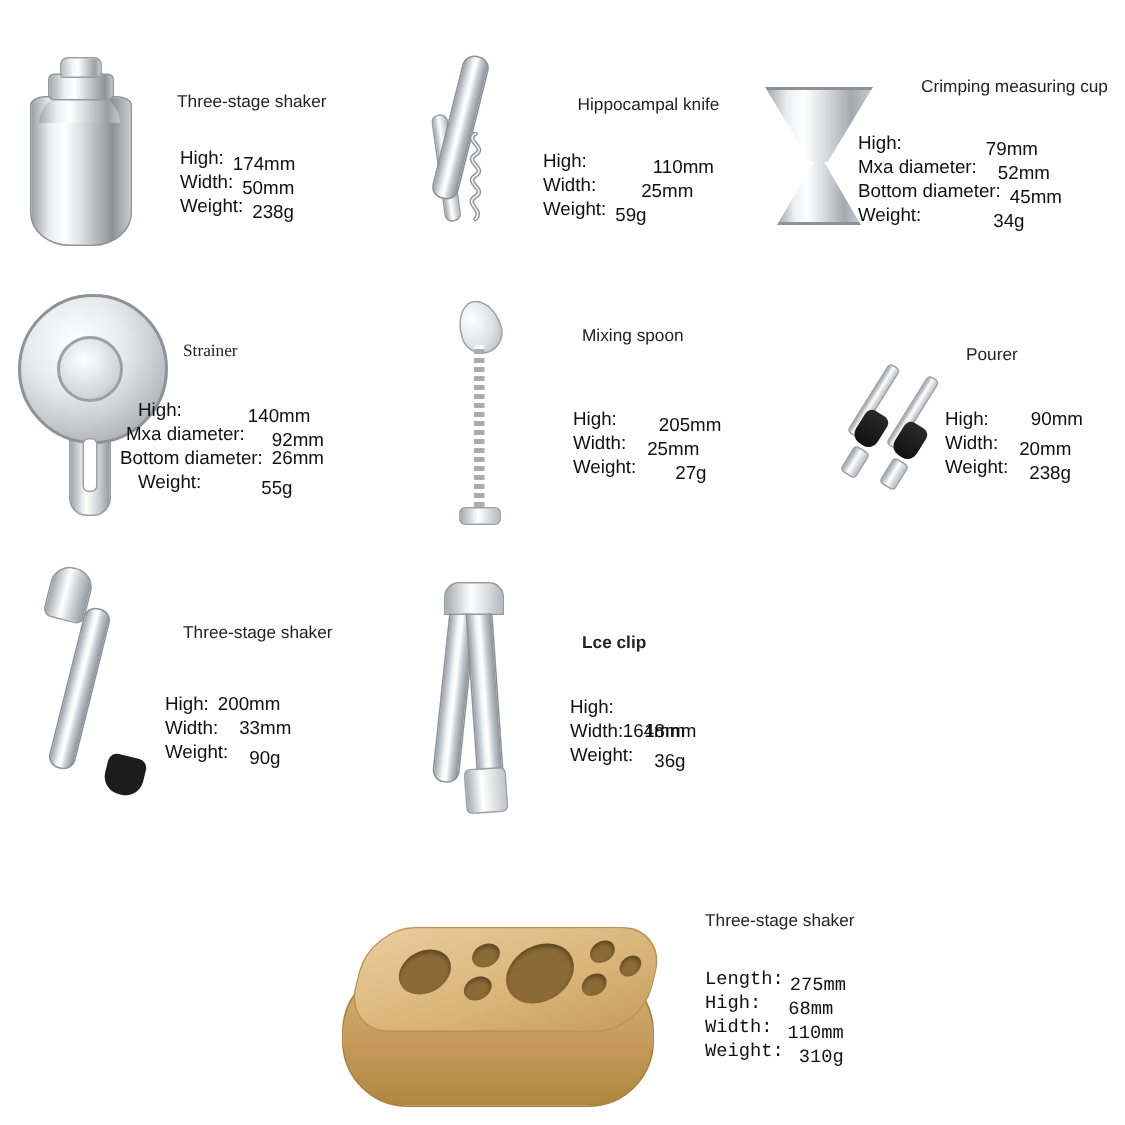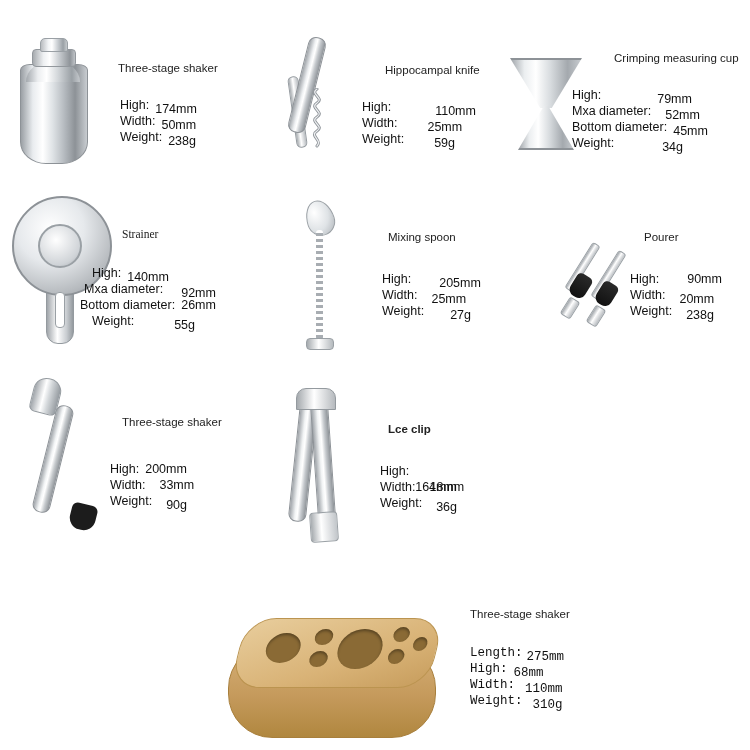--- a/index.html
+++ b/index.html
@@ -317,21 +317,21 @@
   <div class="spec-row">
       <span class="spec-label">High:</span>
       <span class="spec-value" style="margin-left:38px">110mm</span>
     </div>
   <div class="spec-row">
       <span class="spec-label">Width:</span>
       <span class="spec-value" style="margin-left:24px">25mm</span>
     </div>
   <div class="spec-row">
       <span class="spec-label">Weight:</span>
-      <span class="spec-value" style="margin-left:24px">59g</span>
+      <span class="spec-value" style="">59g</span>
     </div>
 </div>
 
 <div class="item" style="left:510px; top:58px; width:72px; height:96px;">
   <div class="jig-top"></div>
   <div class="jig-bot"></div>
 </div>
 <div class="item" style="left:614px; top:52px;">
   <div class="spec-title">Crimping measuring cup</div>
 </div>
@@ -359,42 +359,42 @@
   <div class="str-head"></div>
   <div class="str-inner"></div>
   <div class="str-slot"></div>
 </div>
 <div class="item" style="left:122px; top:228px;font-family:Liberation Serif, serif;">
   <div class="spec-title">Strainer</div>
 </div>
 <div class="item" style="left:84px; top:266px;">
   <div class="spec-row">
       <span class="spec-label" style="margin-left:8px">High:</span>
-      <span class="spec-value" style="">140mm</span>
+      <span class="spec-value" style="margin-left:38px">140mm</span>
     </div>
   <div class="spec-row">
       <span class="spec-label">Mxa diameter:</span>
       <span class="spec-value" style="margin-left:12px">92mm</span>
     </div>
   <div class="spec-row">
       <span class="spec-label" style="margin-left:-4px">Bottom diameter:</span>
       <span class="spec-value" style="top:0">26mm</span>
     </div>
   <div class="spec-row">
       <span class="spec-label" style="margin-left:8px">Weight:</span>
       <span class="spec-value" style="margin-left:34px">55g</span>
     </div>
 </div>
 
 <div class="item" style="left:300px; top:200px; width:40px; height:150px;">
   <div class="spoon-bowl"></div>
   <div class="spoon-stem"></div>
   <div class="spoon-foot"></div>
 </div>
-<div class="item" style="left:388px; top:231px;">
+<div class="item" style="left:388px; top:218px;">
   <div class="spec-title">Mixing spoon</div>
 </div>
 <div class="item" style="left:382px; top:272px;">
   <div class="spec-row">
       <span class="spec-label">High:</span>
       <span class="spec-value" style="margin-left:22px;top:4px">205mm</span>
     </div>
   <div class="spec-row">
       <span class="spec-label">Width:</span>
       <span class="spec-value" style="margin-left:8px">25mm</span>
@@ -493,21 +493,21 @@
 <div class="item" style="left:470px; top:608px;">
   <div class="spec-title">Three-stage shaker</div>
 </div>
 <div class="item" style="left:470px; top:646px;font-family:Liberation Mono, monospace;">
   <div class="spec-row">
       <span class="spec-label" style="margin-right:0">Length:</span>
       <span class="spec-value" style="margin-left:4px">275mm</span>
     </div>
   <div class="spec-row">
       <span class="spec-label">High:</span>
-      <span class="spec-value" style="margin-left:0">68mm</span>
+      <span class="spec-value" style="margin-left:12px">68mm</span>
     </div>
   <div class="spec-row">
       <span class="spec-label">Width:</span>
       <span class="spec-value" style="margin-left:4px">110mm</span>
     </div>
   <div class="spec-row">
       <span class="spec-label">Weight:</span>
       <span class="spec-value" style="margin-left:4px">310g</span>
     </div>
 </div>

